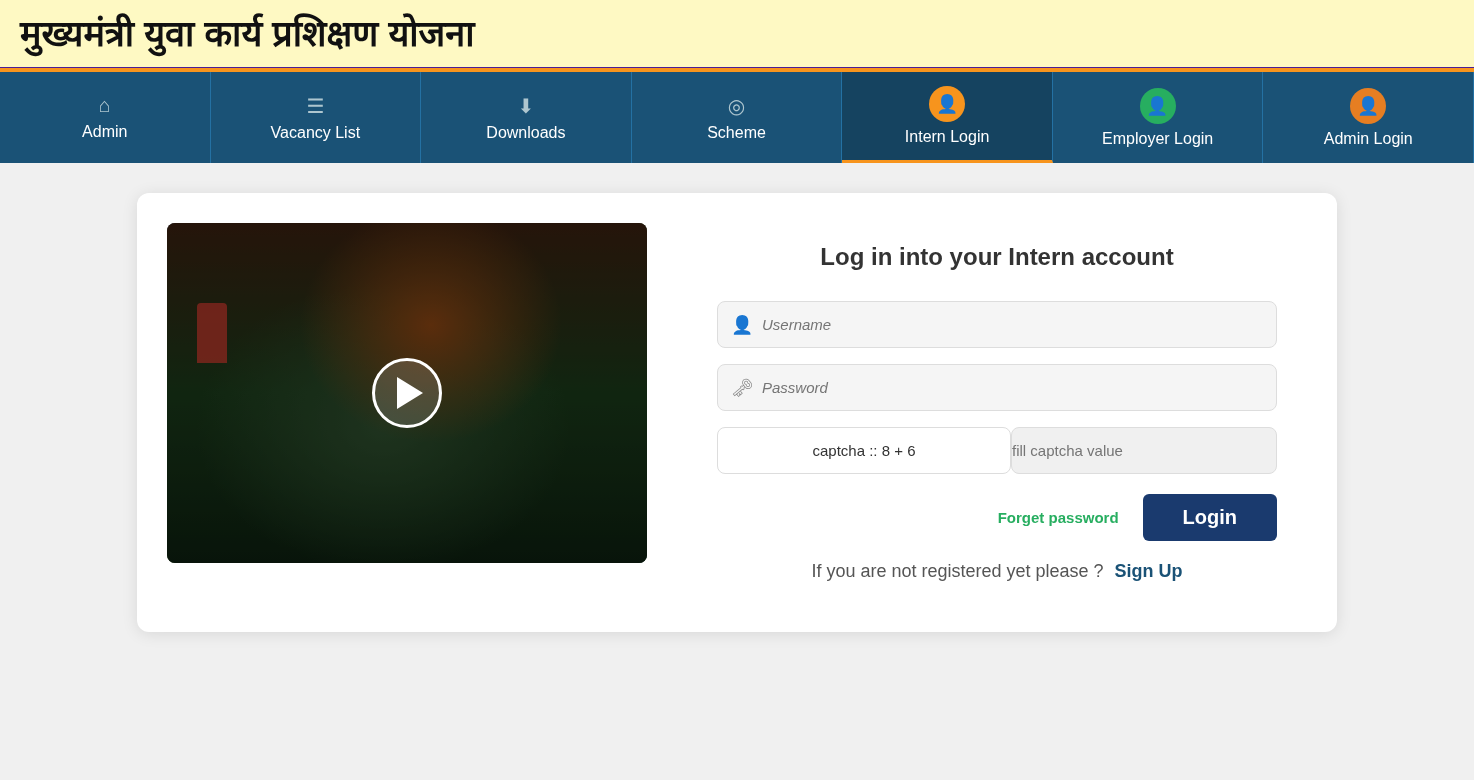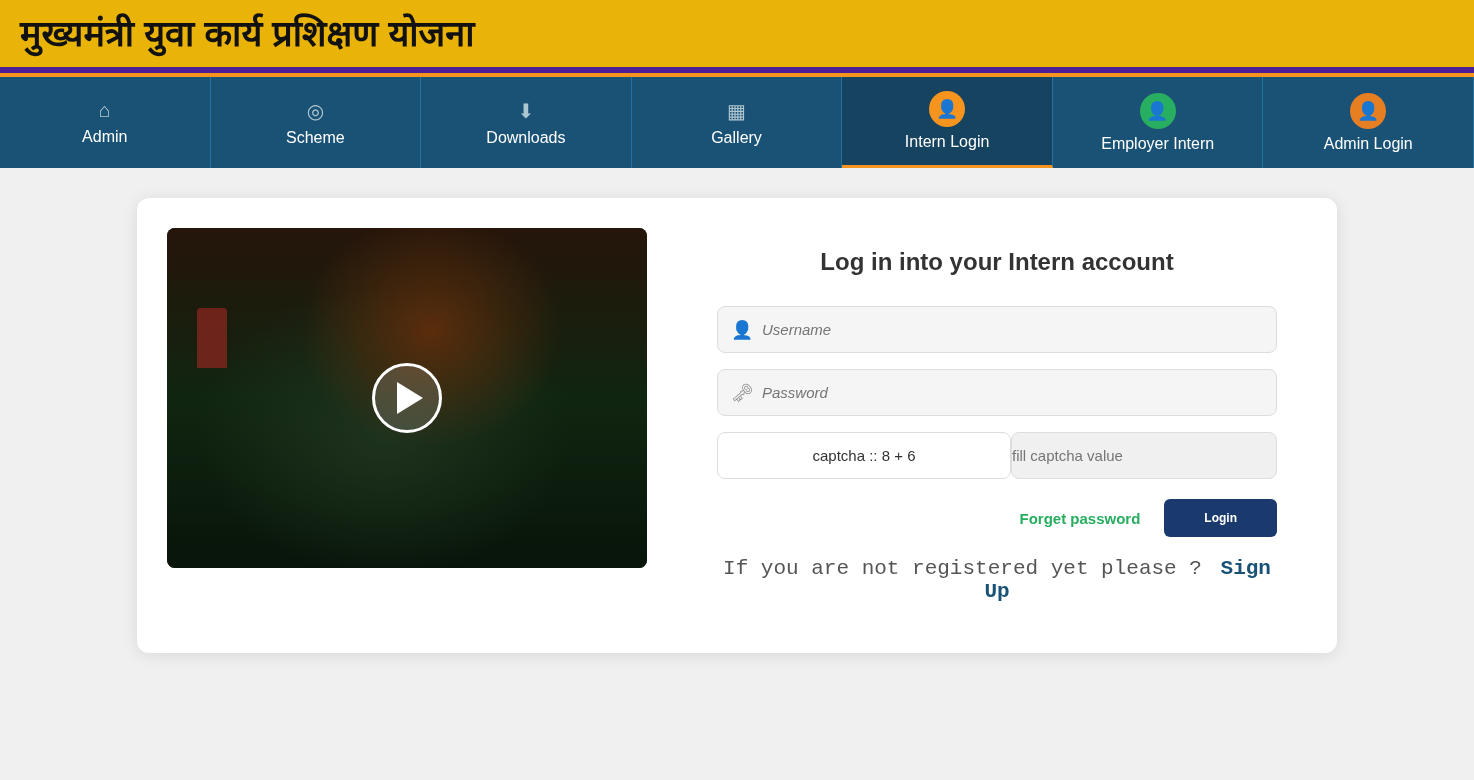--- a/index.html
+++ b/index.html
@@ -1,22 +1,22 @@
 <!DOCTYPE html>
 <html><head>
   <meta charset="utf-8">
   <style>
     * { margin: 0; padding: 0; box-sizing: border-box; }
     body { font-family: Arial, sans-serif; background: #f0f0f0; }
 
     
     .header {
-      background: #eab308;
+      background: #fef9c3;
       padding: 12px 20px;
-      border-bottom: 6px solid #4c1d95;
+      border-bottom: 1px solid #4c1d95;
     }
     .header-title {
       font-size: 36px;
       font-weight: bold;
       color: #111;
       line-height: 1.2;
     }
     .header-subtitle {
       font-size: 16px;
       color: #333;
@@ -231,31 +231,30 @@
       cursor: pointer;
       text-decoration: none;
     }
 
     .login-button {
       background: #1a3a6e;
       color: #fff;
       border: none;
       border-radius: 6px;
       padding: 12px 40px;
-      font-size: 12px;
+      font-size: 20px;
       font-weight: bold;
       cursor: pointer;
       transition: background 0.2s;
     }
 
     .register-row {
       text-align: center;
-      font-size: 21px;
+      font-size: 18px;
       color: #555;
-      font-family: Liberation Mono, monospace;
     }
     .signup-link {
       color: #1a5276;
       font-weight: bold;
       cursor: pointer;
       text-decoration: none;
       margin-left: 6px;
     }
 
     
@@ -272,38 +271,38 @@
   <div class="header-title">मुख्यमंत्री युवा कार्य प्रशिक्षण योजना</div>
 </div>
 <div class="orange-bar"></div>
 
 <nav>
   <a class="nav-item" href="#">
     <span class="nav-icon icon-home"></span>
     <span>Admin</span>
   </a>
   <a class="nav-item" href="#">
+    <span class="nav-icon icon-list"></span>
+    <span>Vacancy List</span>
+  </a>
+  <a class="nav-item" href="#">
+    <span class="nav-icon icon-download"></span>
+    <span>Downloads</span>
+  </a>
+  <a class="nav-item" href="#">
     <span class="nav-icon icon-scheme"></span>
     <span>Scheme</span>
-  </a>
-  <a class="nav-item" href="#">
-    <span class="nav-icon icon-download"></span>
-    <span>Downloads</span>
-  </a>
-  <a class="nav-item" href="#">
-    <span class="nav-icon icon-gallery"></span>
-    <span>Gallery</span>
   </a>
   <a class="nav-item active" href="#">
     <span class="nav-icon-circle icon-orange">👤</span>
     <span>Intern Login</span>
   </a>
   <a class="nav-item" href="#">
     <span class="nav-icon-circle icon-green">👤</span>
-    <span>Employer Intern</span>
+    <span>Employer Login</span>
   </a>
   <a class="nav-item" href="#">
     <span class="nav-icon-circle icon-amber">👤</span>
     <span>Admin Login</span>
   </a>
 </nav>
 
 <div class="main-content">
   <div class="login-card">
 

